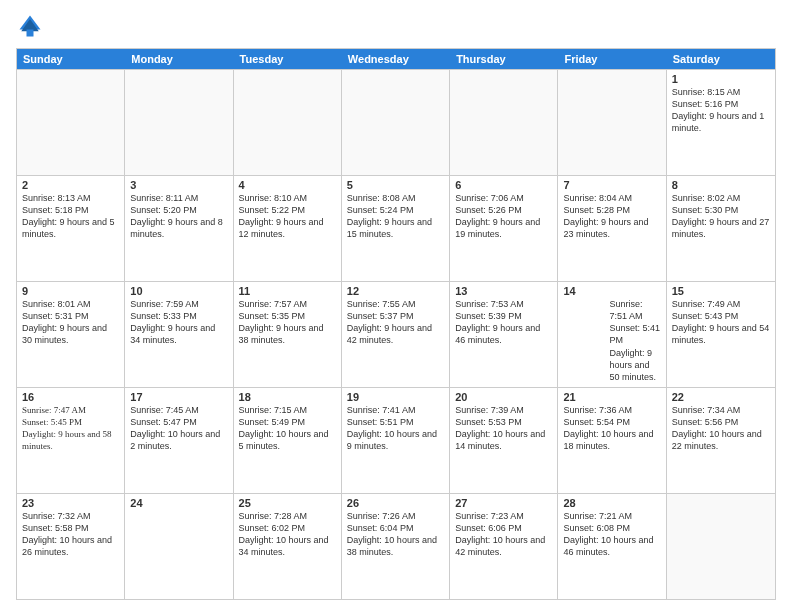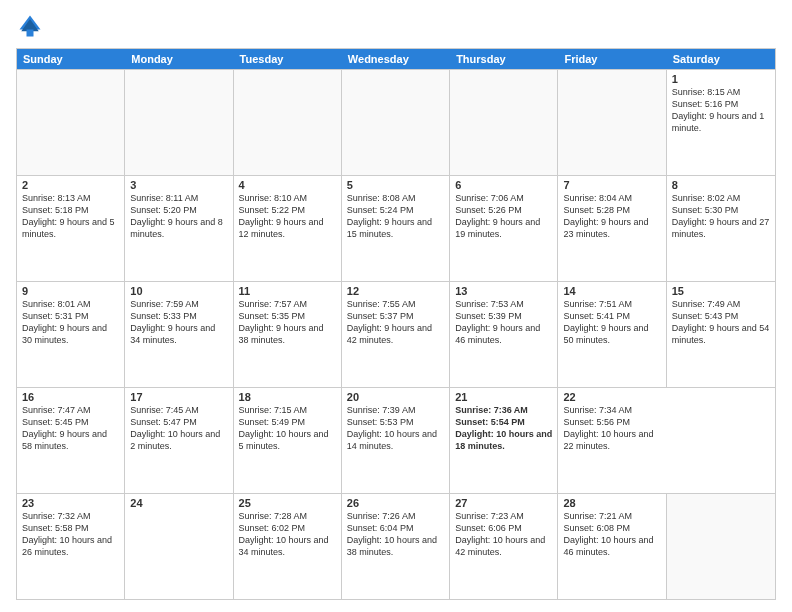--- a/index.html
+++ b/index.html
@@ -232,59 +232,65 @@
 Daylight: 9 hours and 42 minutes.</div>
           </div>
           <div class="cal-cell">
             <span class="day-num">13</span>
             <div class="cell-text" style="white-space: pre-line;">Sunrise: 7:53 AM
 Sunset: 5:39 PM
 Daylight: 9 hours and 46 minutes.</div>
           </div>
           <div class="cal-cell">
             <span class="day-num">14</span>
-            <div class="cell-text" style="white-space: pre-line;">Sunrise: 7:51 AM
+            <div class="cell-text" style="white-space: pre-line; margin-left: 46px;">Sunrise: 7:51 AM
 Sunset: 5:41 PM
 Daylight: 9 hours and 50 minutes.</div>
           </div>
           <div class="cal-cell">
             <span class="day-num">15</span>
             <div class="cell-text" style="white-space: pre-line;">Sunrise: 7:49 AM
 Sunset: 5:43 PM
 Daylight: 9 hours and 54 minutes.</div>
           </div>
         </div>
         <div class="cal-row">
           <div class="cal-cell">
             <span class="day-num">16</span>
-            <div class="cell-text" style="white-space: pre-line;">Sunrise: 7:47 AM
+            <div class="cell-text" style="white-space: pre-line; font-family: Liberation Serif, serif;">Sunrise: 7:47 AM
 Sunset: 5:45 PM
 Daylight: 9 hours and 58 minutes.</div>
           </div>
           <div class="cal-cell">
             <span class="day-num">17</span>
             <div class="cell-text" style="white-space: pre-line;">Sunrise: 7:45 AM
 Sunset: 5:47 PM
 Daylight: 10 hours and 2 minutes.</div>
           </div>
           <div class="cal-cell">
             <span class="day-num">18</span>
             <div class="cell-text" style="white-space: pre-line;">Sunrise: 7:15 AM
 Sunset: 5:49 PM
 Daylight: 10 hours and 5 minutes.</div>
           </div>
           <div class="cal-cell">
+            <span class="day-num">19</span>
+            <div class="cell-text" style="white-space: pre-line;">Sunrise: 7:41 AM
+Sunset: 5:51 PM
+Daylight: 10 hours and 9 minutes.</div>
+          </div>
+          <div class="cal-cell">
             <span class="day-num">20</span>
             <div class="cell-text" style="white-space: pre-line;">Sunrise: 7:39 AM
 Sunset: 5:53 PM
 Daylight: 10 hours and 14 minutes.</div>
           </div>
           <div class="cal-cell">
             <span class="day-num">21</span>
-            <div class="cell-text" style="white-space: pre-line; font-weight: bold;">Sunrise: 7:36 AM
+            <div class="cell-text" style="white-space: pre-line;">Sunrise: 7:36 AM
 Sunset: 5:54 PM
 Daylight: 10 hours and 18 minutes.</div>
           </div>
           <div class="cal-cell">
             <span class="day-num">22</span>
             <div class="cell-text" style="white-space: pre-line;">Sunrise: 7:34 AM
 Sunset: 5:56 PM
 Daylight: 10 hours and 22 minutes.</div>
           </div>
         </div>

